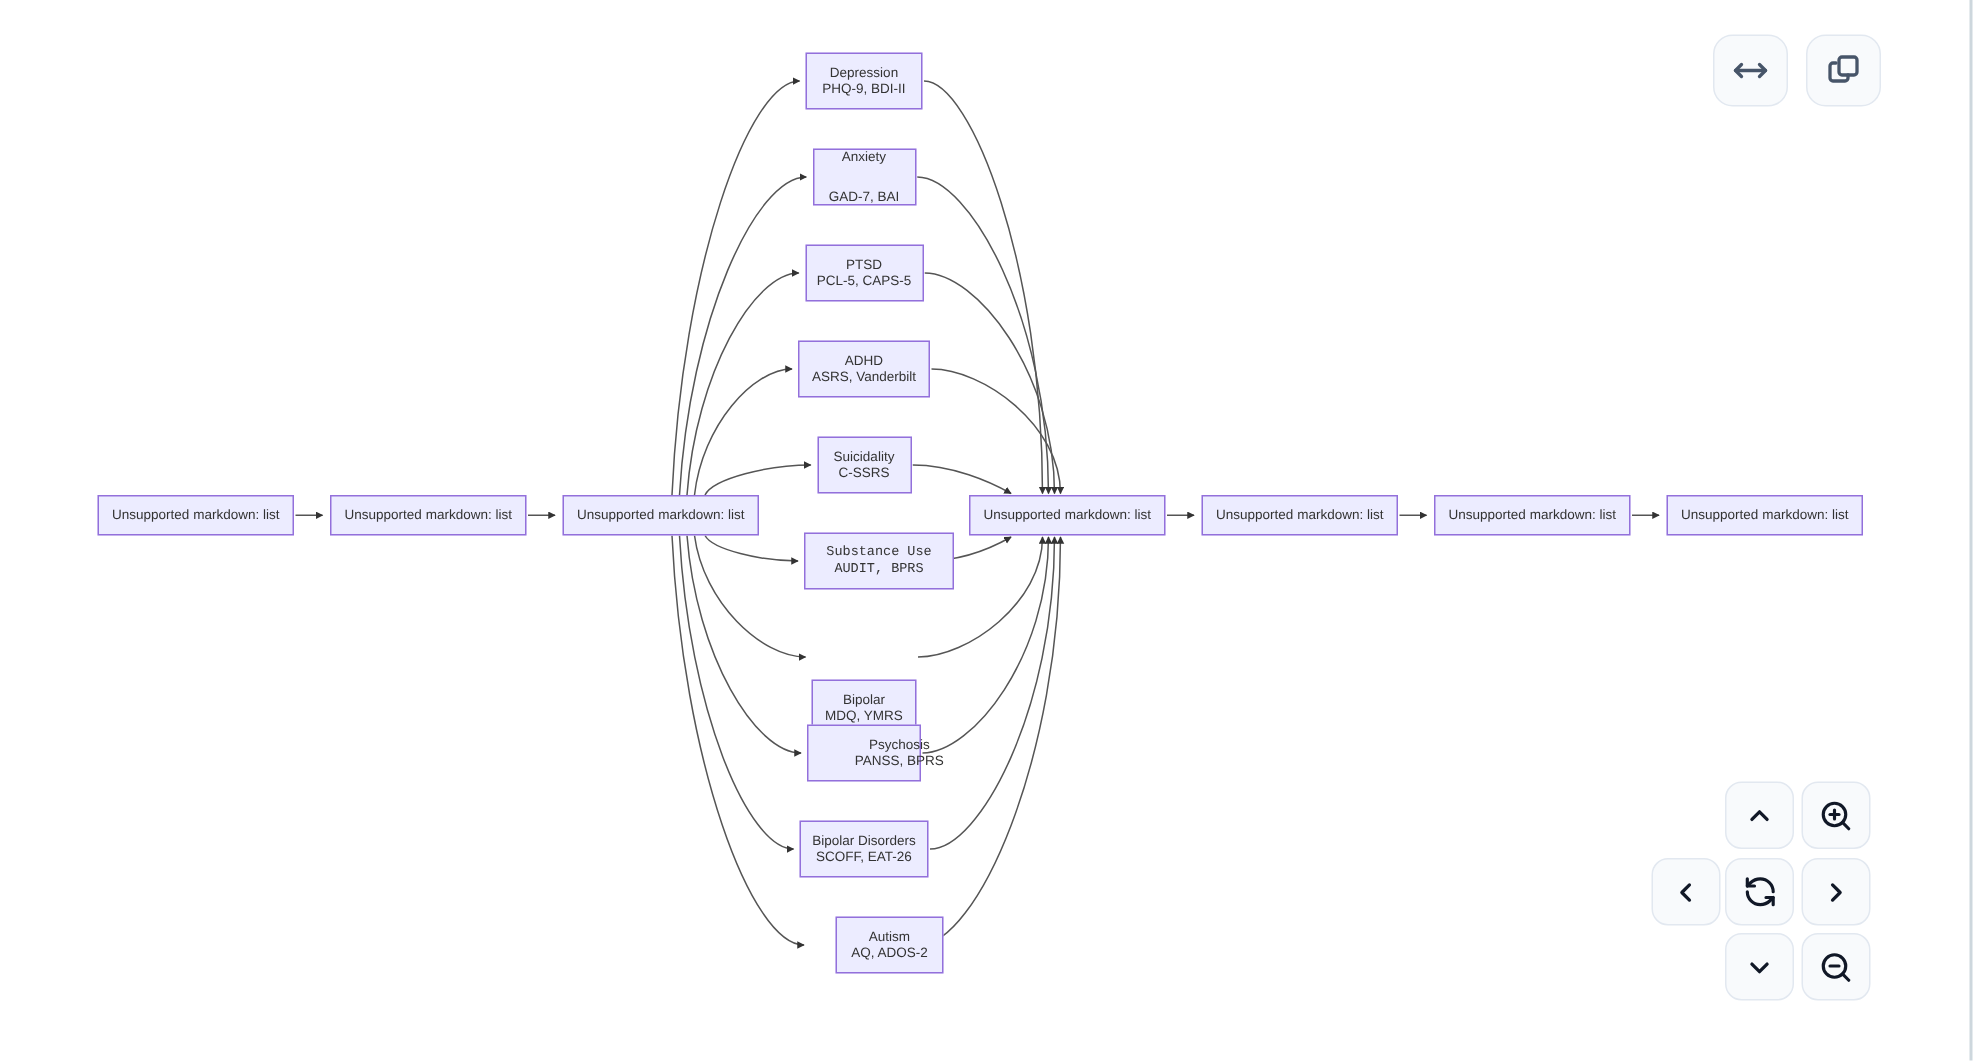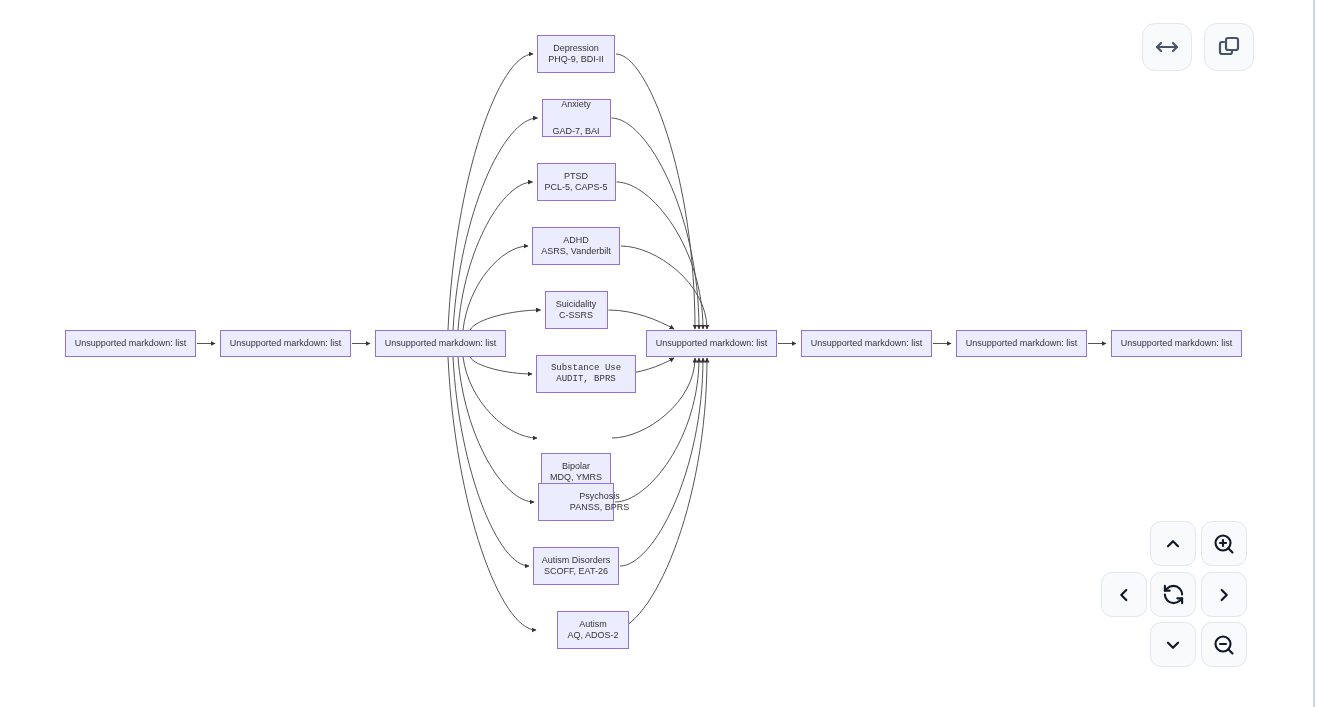--- a/index.html
+++ b/index.html
@@ -118,21 +118,21 @@
       </div>
       <div class="node" style="left: 541px; top: 419px; width: 70px; height: 38px; margin-top: 34px;">
         <span>Bipolar</span>
         <span>MDQ, YMRS</span>
       </div>
       <div class="node" style="left: 538px; top: 483px; width: 76px; height: 38px; padding-left: 47px;">
         <span>Psychosis</span>
         <span>PANSS, BPRS</span>
       </div>
       <div class="node" style="left: 533px; top: 547px; width: 86px; height: 38px;">
-        <span>Autism Disorders</span>
+        <span>Bipolar Disorders</span>
         <span>SCOFF, EAT-26</span>
       </div>
       <div class="node" style="left: 540px; top: 611px; width: 72px; height: 38px; margin-left: 17px;">
         <span>Autism</span>
         <span>AQ, ADOS-2</span>
       </div>
     </div>
 </div>
 
 <button class="icon-btn top-btn" style="left:1142px;top:23px;" title="">

